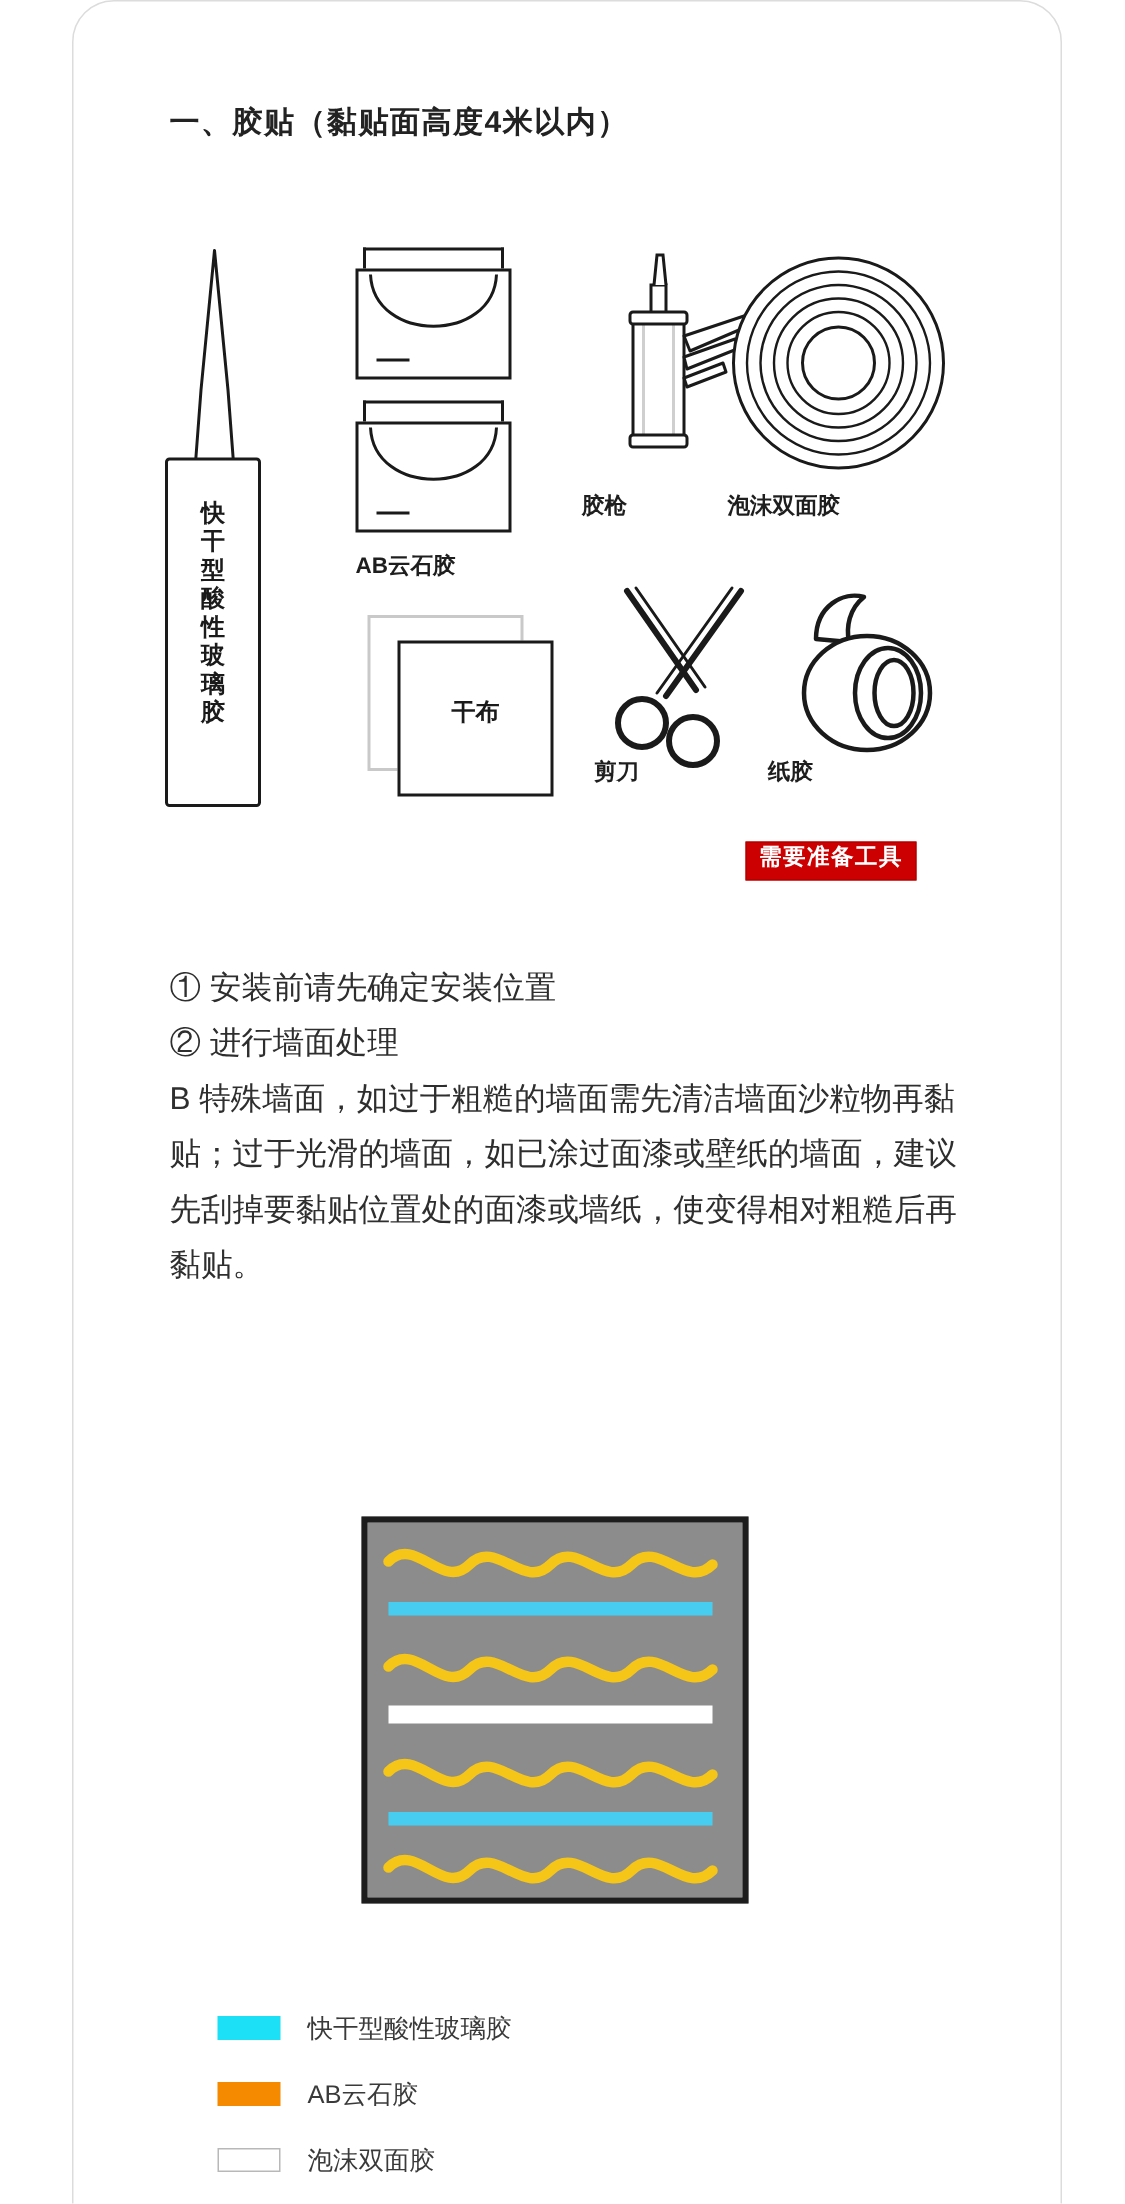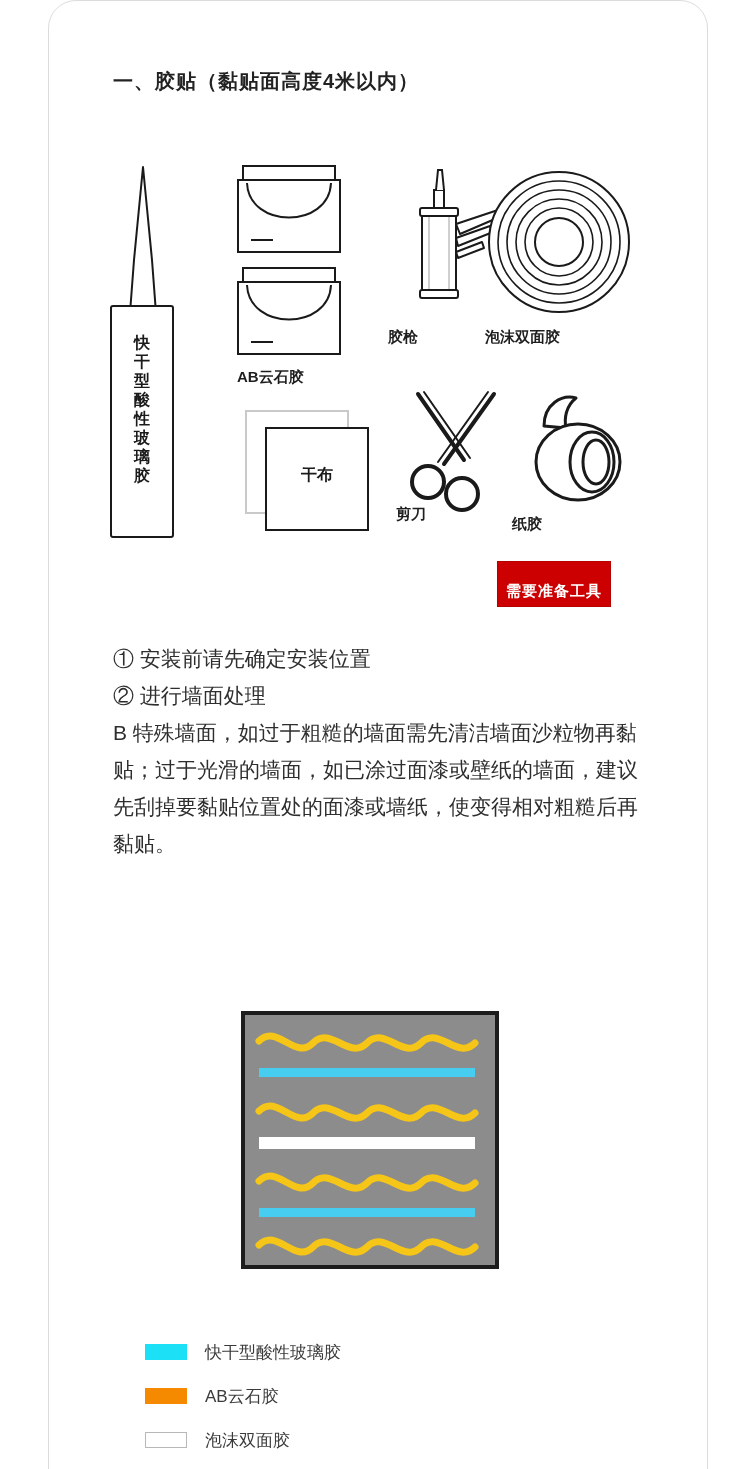--- a/index.html
+++ b/index.html
@@ -170,21 +170,21 @@
 
   
   .need-badge {
     position: absolute;
     left: 497px;
     top: 561px;
     background: #cc0000;
     color: #ffffff;
     font-size: 15px;
     font-weight: bold;
-    padding: 20px 8px 5px 8px;
+    padding: 0 8px 5px 8px;
     letter-spacing: 1px;
     border: 1px solid #b50000;
   }
 
   
   .steps {
     position: absolute;
     left: 113px;
     top: 640px;
     width: 530px;
@@ -309,21 +309,21 @@
       <circle cx="62" cy="104" r="16" fill="#fff" stroke="#1a1a1a" stroke-width="4"></circle>
     </svg>
     <div class="cap-label" style="left:296px; top:355px; width:120px;">剪刀</div>
 
     <svg style="position:absolute; left:418px; top:238px;" width="120" height="126" viewBox="0 0 120 126">
       <path d="M26 38 C26 16, 44 6, 58 10 C48 18, 46 30, 48 40 Z" fill="#fff" stroke="#1a1a1a" stroke-width="3" stroke-linejoin="round"></path>
       <ellipse cx="60" cy="74" rx="42" ry="38" fill="#fff" stroke="#1a1a1a" stroke-width="3"></ellipse>
       <ellipse cx="74" cy="74" rx="22" ry="30" fill="#fff" stroke="#1a1a1a" stroke-width="3"></ellipse>
       <ellipse cx="78" cy="74" rx="13" ry="22" fill="#fff" stroke="#1a1a1a" stroke-width="3"></ellipse>
     </svg>
-    <div class="cap-label" style="left:412px; top:365px; width:126px;">纸胶</div>
+    <div class="cap-label" style="left:412px; top:355px; width:126px;">纸胶</div>
   </div>
 
   <div class="need-badge">需要准备工具</div>
 
   <div class="steps">
     <div class="line">① 安装前请先确定安装位置</div>
     <div class="line">② 进行墙面处理</div>
     <div class="para">B 特殊墙面，如过于粗糙的墙面需先清洁墙面沙粒物再黏贴；过于光滑的墙面，如已涂过面漆或壁纸的墙面，建议先刮掉要黏贴位置处的面漆或墙纸，使变得相对粗糙后再黏贴。</div>
   </div>
 

